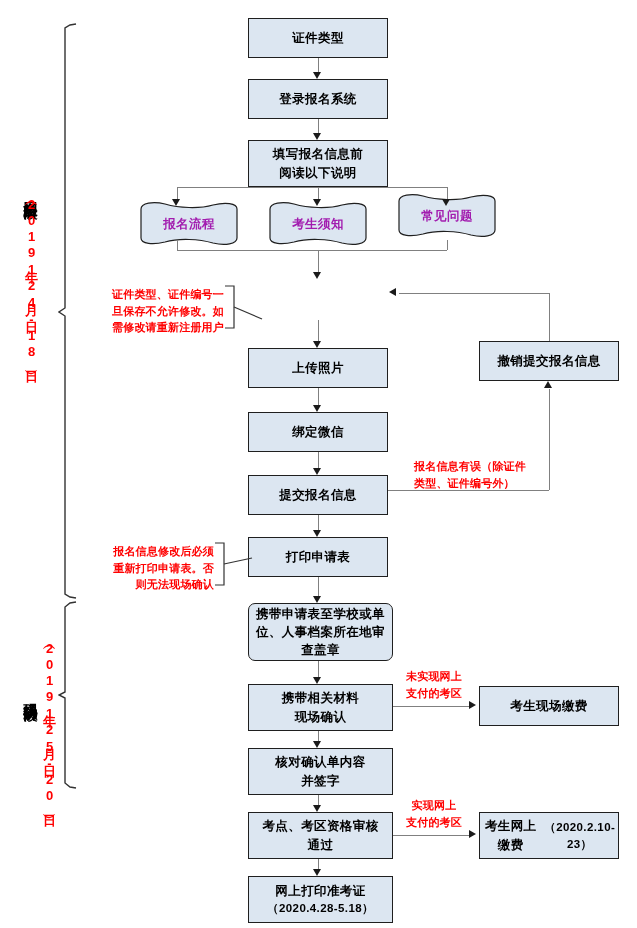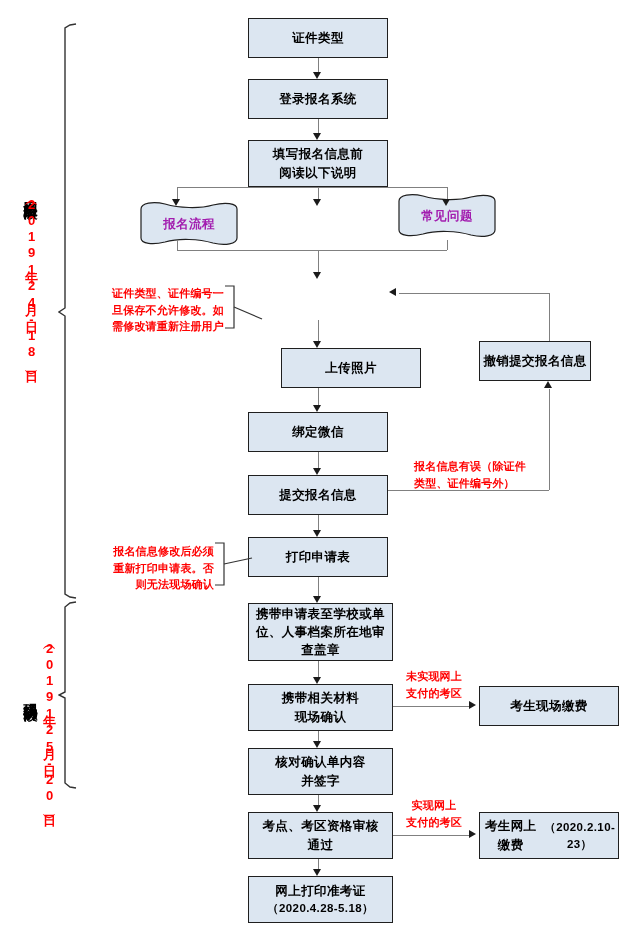--- a/index.html
+++ b/index.html
@@ -138,53 +138,62 @@
   <div class="doc" style="left:139px;top:200px;width:100px;height:48px;">
     <svg width="100" height="48" viewBox="0 0 100 48">
       <path d="M2 9 C2 3, 14 1, 26 4 C40 8, 60 9, 74 5 C86 2, 98 3, 98 9
                L98 38 C98 44, 86 46, 74 43 C60 39, 40 38, 26 42 C14 45, 2 44, 2 38 Z" fill="#dce6f1" stroke="#1f1f1f" stroke-width="1.2"></path>
     </svg>
     <div class="doclabel">
       <span>报名流程</span>
     </div>
   </div>
 
+  <div class="doc" style="left:268px;top:200px;width:100px;height:48px;">
+    <svg width="100" height="48" viewBox="0 0 100 48">
+      <path d="M2 9 C2 3, 14 1, 26 4 C40 8, 60 9, 74 5 C86 2, 98 3, 98 9
+               L98 38 C98 44, 86 46, 74 43 C60 39, 40 38, 26 42 C14 45, 2 44, 2 38 Z" fill="#dce6f1" stroke="#1f1f1f" stroke-width="1.2"></path>
+    </svg>
+    <div class="doclabel">
+      <span>考生须知</span>
+    </div>
+  </div>
 
   <div class="doc" style="left:397px;top:192px;width:100px;height:48px;">
     <svg width="100" height="48" viewBox="0 0 100 48">
       <path d="M2 9 C2 3, 14 1, 26 4 C40 8, 60 9, 74 5 C86 2, 98 3, 98 9
                L98 38 C98 44, 86 46, 74 43 C60 39, 40 38, 26 42 C14 45, 2 44, 2 38 Z" fill="#dce6f1" stroke="#1f1f1f" stroke-width="1.2"></path>
     </svg>
     <div class="doclabel">
       <span>常见问题</span>
     </div>
   </div>
 
 
-  <div class="box" style="left:248px;top:348px;width:140px;height:40px;margin-left:33px;">
+  <div class="box" style="left:248px;top:348px;width:140px;height:40px;">
     <span>上传照片</span>
   </div>
 
   <div class="box" style="left:248px;top:412px;width:140px;height:40px;">
     <span>绑定微信</span>
   </div>
 
   <div class="box" style="left:248px;top:475px;width:140px;height:40px;">
     <span>提交报名信息</span>
   </div>
 
-  <div class="box" style="left:479px;top:341px;width:112px;height:40px;">
+  <div class="box" style="left:479px;top:341px;width:140px;height:40px;">
     <span>撤销提交报名信息</span>
   </div>
 
   <div class="box" style="left:248px;top:537px;width:140px;height:40px;">
     <span>打印申请表</span>
   </div>
 
-  <div class="box" style="left:248px;top:603px;width:145px;height:58px;flex-direction:column;">
+  <div class="box" style="left:248px;top:603px;width:145px;height:58px;flex-direction:column;border-radius:7px;">
     <span>携带申请表至学校或单</span>
     <span>位、人事档案所在地审</span>
     <span>查盖章</span>
   </div>
 
   <div class="box" style="left:248px;top:684px;width:145px;height:47px;flex-direction:column;">
     <span>携带相关材料</span>
     <span>现场确认</span>
   </div>
 
@@ -267,21 +276,21 @@
 
   <div class="vline" style="left:318px;top:795px;height:10px;"></div>
   <div class="arrow-down" style="left:313px;top:805px;"></div>
 
   <div class="hline" style="left:393px;top:835px;width:76px;"></div>
   <div class="arrow-right" style="left:469px;top:830px;"></div>
 
   <div class="vline" style="left:318px;top:859px;height:10px;"></div>
   <div class="arrow-down" style="left:313px;top:869px;"></div>
 
-  <div class="note note-r" style="left:84px;top:286px;width:140px;font-family:Liberation Mono, monospace;">
+  <div class="note note-r" style="left:84px;top:286px;width:140px;">
     <div>证件类型、证件编号一</div>
     <div>旦保存不允许修改。如</div>
     <div>需修改请重新注册用户</div>
   </div>
   <div class="leader" style="left:224px;top:284px;width:40px;height:46px;">
     <svg width="40" height="46" viewBox="0 0 40 46">
       <path d="M1 2 L10 2 L10 44 L1 44" fill="none" stroke="#333" stroke-width="1.2"></path>
       <path d="M10 23 L38 35" fill="none" stroke="#333" stroke-width="1.2"></path>
     </svg>
   </div>

